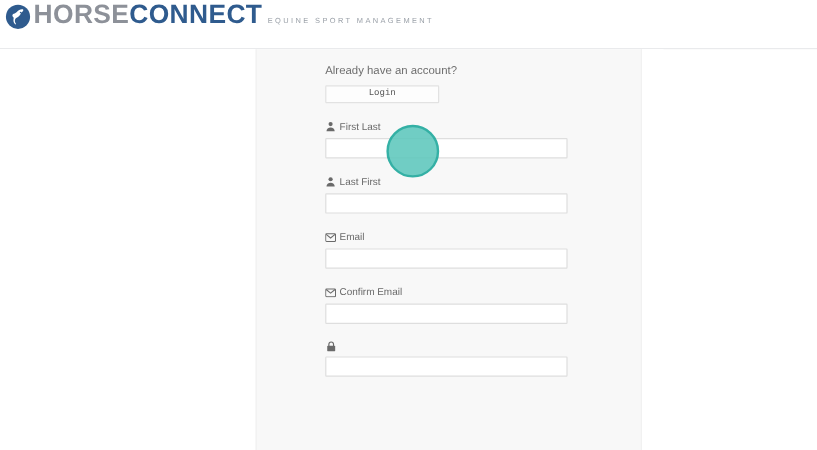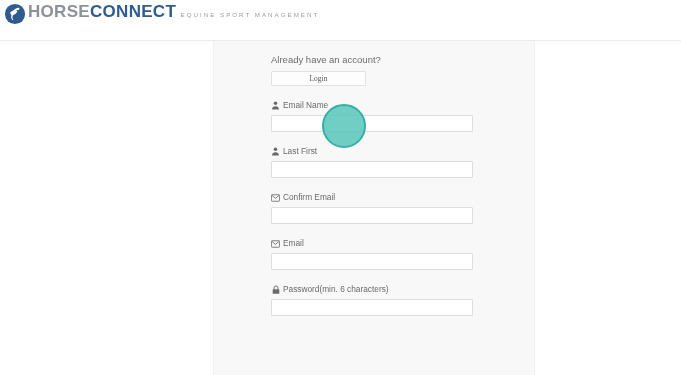--- a/index.html
+++ b/index.html
@@ -38,21 +38,21 @@
   #brand-mark {
     width: 22px;
     height: 22px;
     margin-top: 1px;
     flex: 0 0 auto;
   }
 
   #brand-text { margin-left: 2px; line-height: 1; }
 
   #brand-wordmark {
-    font-size: 17px;
+    font-size: 22px;
     font-weight: bold;
     letter-spacing: 0.3px;
     line-height: 19px;
     white-space: nowrap;
   }
   .wm-a { color: #8d9199; }
   .wm-b { color: #2f5b8e; }
 
   #brand-tagline {
     font-size: 6.2px;
@@ -99,21 +99,21 @@
   }
 
   #login-button {
     display: block;
     width: 95px;
     height: 15px;
     line-height: 13px;
     background: #fdfdfd;
     border: 1px solid #e2e2e2;
     border-radius: 1px;
-    font-family: Liberation Serif, serif;
+    font-family: Liberation Mono, monospace;
     font-size: 7.5px;
     color: #555555;
     text-align: center;
     cursor: pointer;
     padding: 0;
   }
 
   
   .field-group { margin-top: 14px; }
 
@@ -200,21 +200,21 @@
       <button id="login-button">Login</button>
 
       <div class="field-group">
         <div class="field-label">
           <span class="field-icon">
             <svg viewBox="0 0 16 16" width="9" height="9" aria-hidden="true">
               <circle cx="8" cy="4.2" r="3.1" fill="#6a6a6a"></circle>
               <path d="M1.9 15c0-3.4 2.7-5.6 6.1-5.6s6.1 2.2 6.1 5.6z" fill="#6a6a6a"></path>
             </svg>
           </span>
-          <span>Email Name</span>
+          <span>First Last</span>
         </div>
         <input class="field-input" type="text" value="" style="">
       </div>
 
       <div class="field-group">
         <div class="field-label">
           <span class="field-icon">
             <svg viewBox="0 0 16 16" width="9" height="9" aria-hidden="true">
               <circle cx="8" cy="4.2" r="3.1" fill="#6a6a6a"></circle>
               <path d="M1.9 15c0-3.4 2.7-5.6 6.1-5.6s6.1 2.2 6.1 5.6z" fill="#6a6a6a"></path>
@@ -226,47 +226,46 @@
       </div>
 
       <div class="field-group">
         <div class="field-label">
           <span class="field-icon">
             <svg viewBox="0 0 16 13" width="10" height="8" aria-hidden="true">
               <rect x="0.7" y="0.7" width="14.6" height="11.6" rx="1.4" fill="none" stroke="#6a6a6a" stroke-width="1.5"></rect>
               <path d="M1.4 1.6 8 7.1 14.6 1.6" fill="none" stroke="#6a6a6a" stroke-width="1.5"></path>
             </svg>
           </span>
-          <span>Confirm Email</span>
+          <span>Email</span>
         </div>
         <input class="field-input" type="text" value="" style="">
       </div>
 
       <div class="field-group">
         <div class="field-label">
           <span class="field-icon">
             <svg viewBox="0 0 16 13" width="10" height="8" aria-hidden="true">
               <rect x="0.7" y="0.7" width="14.6" height="11.6" rx="1.4" fill="none" stroke="#6a6a6a" stroke-width="1.5"></rect>
               <path d="M1.4 1.6 8 7.1 14.6 1.6" fill="none" stroke="#6a6a6a" stroke-width="1.5"></path>
             </svg>
           </span>
-          <span>Email</span>
+          <span>Confirm Email</span>
         </div>
         <input class="field-input" type="text" value="" style="">
       </div>
 
       <div class="field-group">
         <div class="field-label">
           <span class="field-icon">
             <svg viewBox="0 0 14 16" width="8" height="9.5" aria-hidden="true">
               <path d="M3.6 7.4V4.8a3.4 3.4 0 016.8 0v2.6" fill="none" stroke="#6a6a6a" stroke-width="1.7"></path>
               <rect x="1.2" y="7.0" width="11.6" height="8.2" rx="1.1" fill="#6a6a6a"></rect>
             </svg>
           </span>
-          <span>Password(min. 6 characters)</span>
         </div>
         <input class="field-input" type="password" value="" style="">
       </div>
 
 
     </div>
 
   </div>
 
 </div>

